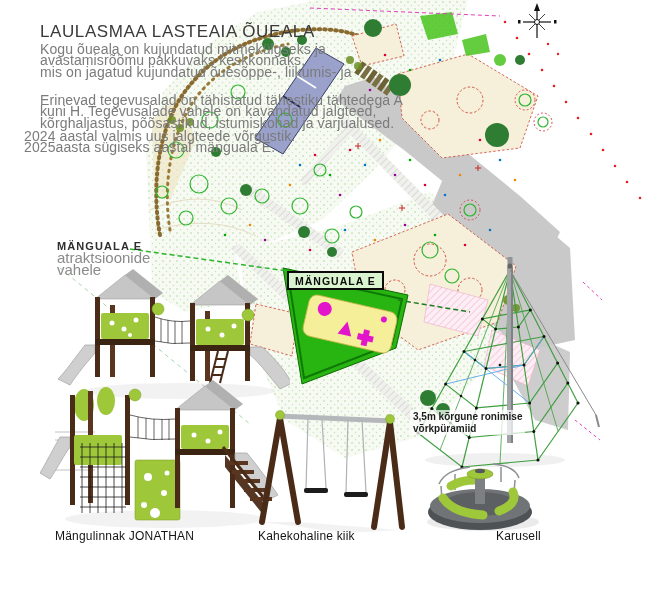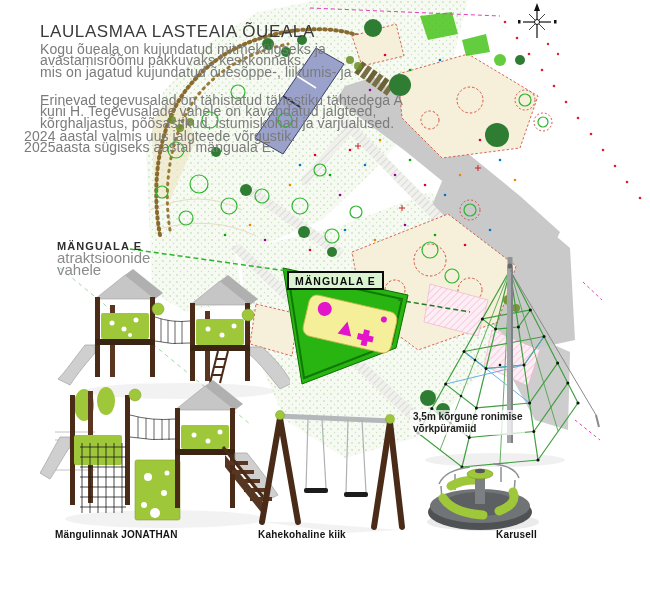--- a/index.html
+++ b/index.html
@@ -12,21 +12,21 @@
               letter-spacing:.6px;line-height:15px;white-space:nowrap;margin-top:12px;}
   .body-line{font-size:14px;color:var(--body-text,#7b7b7b);line-height:11.4px;
              letter-spacing:.1px;white-space:nowrap;}
   .note-title{font-size:11px;font-weight:bold;color:#2e2e2e;letter-spacing:1.1px;white-space:nowrap;}
   .note-sub{font-size:15px;color:#8a8a8a;line-height:12px;white-space:nowrap;}
   .zone-tag{background:var(--zone-label-bg,#d9f4cf);border:2px solid #0b0b0b;
             font-size:10.5px;font-weight:bold;color:#0b0b0b;letter-spacing:1px;
             padding:2px 6px 1px 6px;white-space:nowrap;}
   .pyr-note{font-size:10px;font-weight:bold;color:#1d1d1d;line-height:11.5px;
             background:rgba(255,255,255,.72);padding:1px 3px;white-space:nowrap;}
-  .equip-label{font-size:10px;font-weight:bold;color:#141414;letter-spacing:.2px;white-space:nowrap;}
+  .equip-label{font-size:12px;font-weight:normal;color:#141414;letter-spacing:.2px;white-space:nowrap;}
 </style>
 </head>
 <body>
 
 <div class="board">
 
   <svg class="abs" style="left:0;top:0;z-index:1" width="650" height="596" viewBox="0 0 650 596">
     <defs>
       <pattern id="dots" width="7" height="7" patternUnits="userSpaceOnUse">
         <rect width="7" height="7" fill="#f6faf2"></rect>

